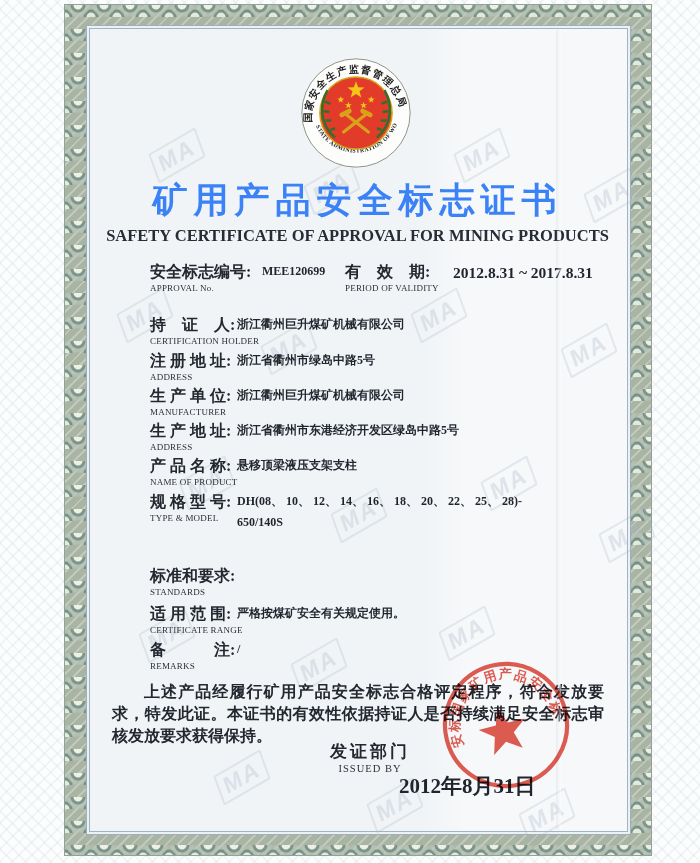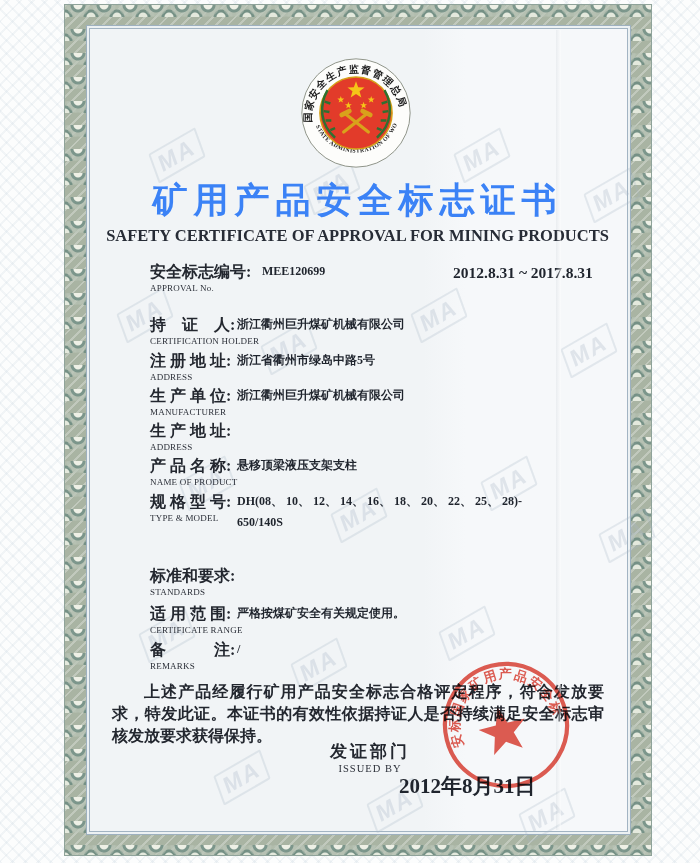--- a/index.html
+++ b/index.html
@@ -142,20 +142,24 @@
 
 <div class="title">矿用产品安全标志证书</div>
 <div class="subtitle">SAFETY CERTIFICATE OF APPROVAL FOR MINING PRODUCTS</div>
 
 <div class="row" style="top:262px">
   <span class="flab">
     <span class="cn">安全标志编号:</span>
     <span class="en">APPROVAL No.</span>
   </span>
   <span class="fval" style="left:112px">MEE120699</span>
+  <span class="vlab">
+    <span class="cn">有　效　期:</span>
+    <span class="en">PERIOD OF VALIDITY</span>
+  </span>
   <span class="vval">2012.8.31 ~ 2017.8.31</span>
 </div>
 
 <div class="row" style="top:315px">
   <span class="flab">
     <span class="cn">持　证　人:</span>
     <span class="en">CERTIFICATION HOLDER</span>
   </span>
   <span class="fval">浙江衢州巨升煤矿机械有限公司</span>
 </div>
@@ -174,20 +178,21 @@
     <span class="en">MANUFACTURER</span>
   </span>
   <span class="fval">浙江衢州巨升煤矿机械有限公司</span>
 </div>
 
 <div class="row" style="top:421px">
   <span class="flab">
     <span class="cn">生 产 地 址:</span>
     <span class="en">ADDRESS</span>
   </span>
+  <span class="fval">浙江省衢州市东港经济开发区绿岛中路5号</span>
 </div>
 
 <div class="row" style="top:456px">
   <span class="flab">
     <span class="cn">产 品 名 称:</span>
     <span class="en">NAME OF PRODUCT</span>
   </span>
   <span class="fval">悬移顶梁液压支架支柱</span>
 </div>
 

